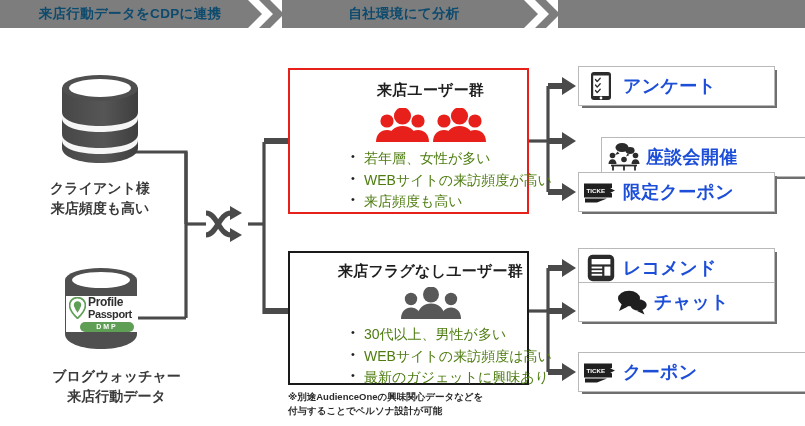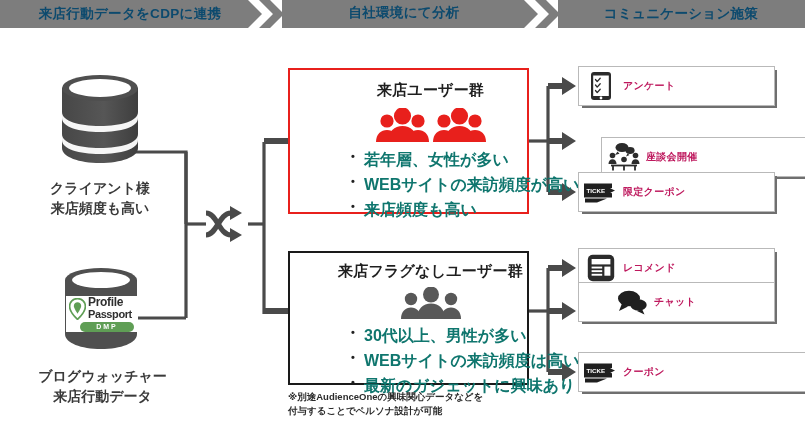--- a/index.html
+++ b/index.html
@@ -30,21 +30,21 @@
     font-size:14px;font-weight:bold;color:#3a3a3a;line-height:1.45;
   }
   .dblabel span{display:block;}
 
   
   .pplogo{
     position:absolute;background:#ffffff;overflow:hidden;
     display:flex;flex-direction:column;justify-content:center;
     box-sizing:border-box;
   }
-  .pp-row{display:flex;align-items:flex-end;gap:2px;padding-left:3px;}
+  .pp-row{display:flex;align-items:center;gap:2px;padding-left:3px;}
   .pp-txt{display:flex;flex-direction:column;line-height:1;}
   .pp-t1{font-size:12px;font-weight:bold;color:#2f2f2f;letter-spacing:-.3px;}
   .pp-t2{font-size:11px;font-weight:bold;color:#2f2f2f;letter-spacing:-.4px;margin-top:1px;}
   .pp-dmp{
     margin:2px 4px 0 14px;background:#5f9e55;border-radius:7px;
     text-align:center;color:#ffffff;font-size:7px;font-weight:bold;
     letter-spacing:2px;height:10px;line-height:10px;
   }
   .svgwire{position:absolute;left:0;top:0;width:805px;height:426px;pointer-events:none;}
 
@@ -52,42 +52,42 @@
   .segbox{position:absolute;background:#ffffff;box-sizing:border-box;padding-left:44px;}
   .segbox.red{border:2.5px solid #e8201c;}
   .segbox.dark{border:2px solid #1a1a1a;}
   .seg-title{
     width:100%;text-align:center;font-size:15px;font-weight:bold;
     color:#1f1f1f;letter-spacing:.2px;white-space:nowrap;
   }
   .seg-people{display:flex;justify-content:center;align-items:flex-end;}
   .seg-list{margin:0;padding:0;list-style:none;}
   .seg-list li{
-    font-size:16px;font-weight:bold;color:#0f766e;line-height:1.55;
+    font-size:14px;font-weight:normal;color:#4d7c0f;line-height:1.55;
     white-space:nowrap;padding-left:16px;position:relative;
   }
   .seg-list li:before{
     content:"\2022";position:absolute;left:3px;top:0;font-size:11px;color:#1f1f1f;
   }
 
   .footnote{
     position:absolute;font-size:9.5px;font-weight:bold;color:#2b2b2b;
     line-height:1.5;white-space:nowrap;
   }
   .footnote span{display:block;}
 
   
   .actbox{
     position:absolute;background:#ffffff;border:1px solid #b9b9b9;
     box-sizing:border-box;box-shadow:3px 3px 0 -1px #6f6f6f;
     display:flex;align-items:center;
   }
   .act-icon{width:44px;display:flex;justify-content:center;align-items:center;flex:0 0 44px;}
   .act-label{
-    font-size:10px;font-weight:bold;color:#be185d;white-space:nowrap;
+    font-size:18px;font-weight:bold;color:#1d4ed8;white-space:nowrap;
     letter-spacing:.3px;
   }
 </style>
 </head>
 <body>
 
 <div id="stage">
 
   <div class="phasebar"></div>
 
@@ -98,22 +98,21 @@
     </svg>
   </div>
   <div class="notch" style="left:524px;">
     <svg width="34" height="28" viewBox="0 0 34 28" aria-hidden="true">
       <path d="M0,0 L11,0 L25,14 L11,28 L0,28 L14,14 Z" fill="#ffffff"></path>
       <path d="M22,0 L34,0 L34,28 L22,28 L36,14 Z" fill="#ffffff"></path>
     </svg>
   </div>
 
   <div class="phase-label" style="left:10px;width:240px;">来店行動データをCDPに連携</div>
-  <div class="phase-label" style="left:288px;width:232px;font-family:Liberation Mono, monospace;">自社環境にて分析</div>
-  <div class="phase-label" style="left:562px;width:238px;">コミュニケーション施策</div>
+  <div class="phase-label" style="left:288px;width:232px;">自社環境にて分析</div>
 
   <svg class="svgwire" viewBox="0 0 805 426">
     <g stroke="#4a4a4a" stroke-width="3.2" fill="none" stroke-linecap="butt">
 
       <path d="M101,152 L186,152 L186,224"></path>
 
       <path d="M101,318 L186,318"></path>
 
       <path d="M186,224 L206,224"></path>
 
@@ -192,21 +191,21 @@
         <path d="M8.5,4.2 C6.4,4.2 4.8,5.8 4.8,7.9 C4.8,10 8.5,15.6 8.5,15.6 C8.5,15.6 12.2,10 12.2,7.9 C12.2,5.8 10.6,4.2 8.5,4.2 Z" fill="#5f9e55"></path>
       </svg>
       <span class="pp-txt">
         <span class="pp-t1">Profile</span>
         <span class="pp-t2">Passport</span>
       </span>
     </div>
     <div class="pp-dmp">DMP</div>
   </div>
 
-  <div class="dblabel" style="left:0px;top:366px;width:205px;">
+  <div class="dblabel" style="left:0px;top:366px;width:205px;padding-left:14px;">
     <span>ブログウォッチャー</span>
     <span>来店行動データ</span>
   </div>
 
   <div class="segbox red" style="left:288px;top:68px;width:241px;height:146px;">
     <div class="seg-title" style="margin-top:11px;">来店ユーザー群</div>
     <div class="seg-people" style="margin-top:8px;">
       <svg width="112" height="34" viewBox="0 0 112 34" aria-hidden="true">
         <g fill="#e8201c">
 

